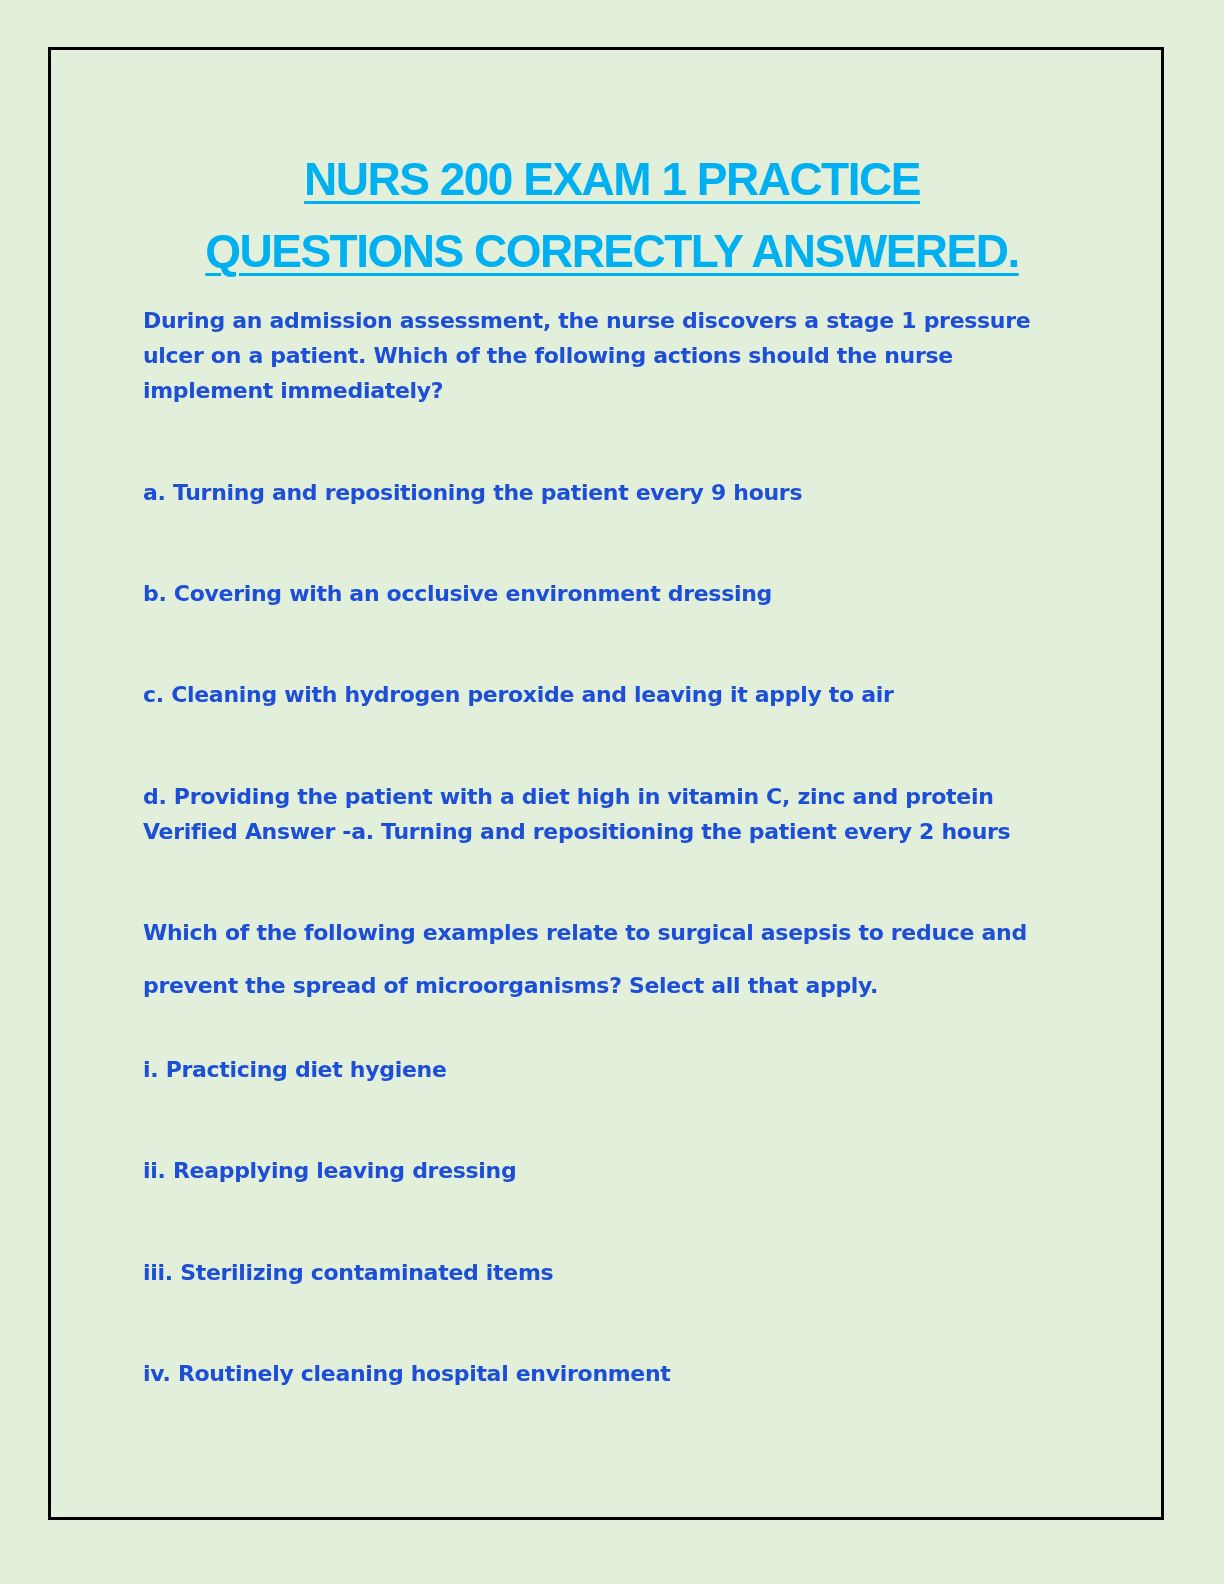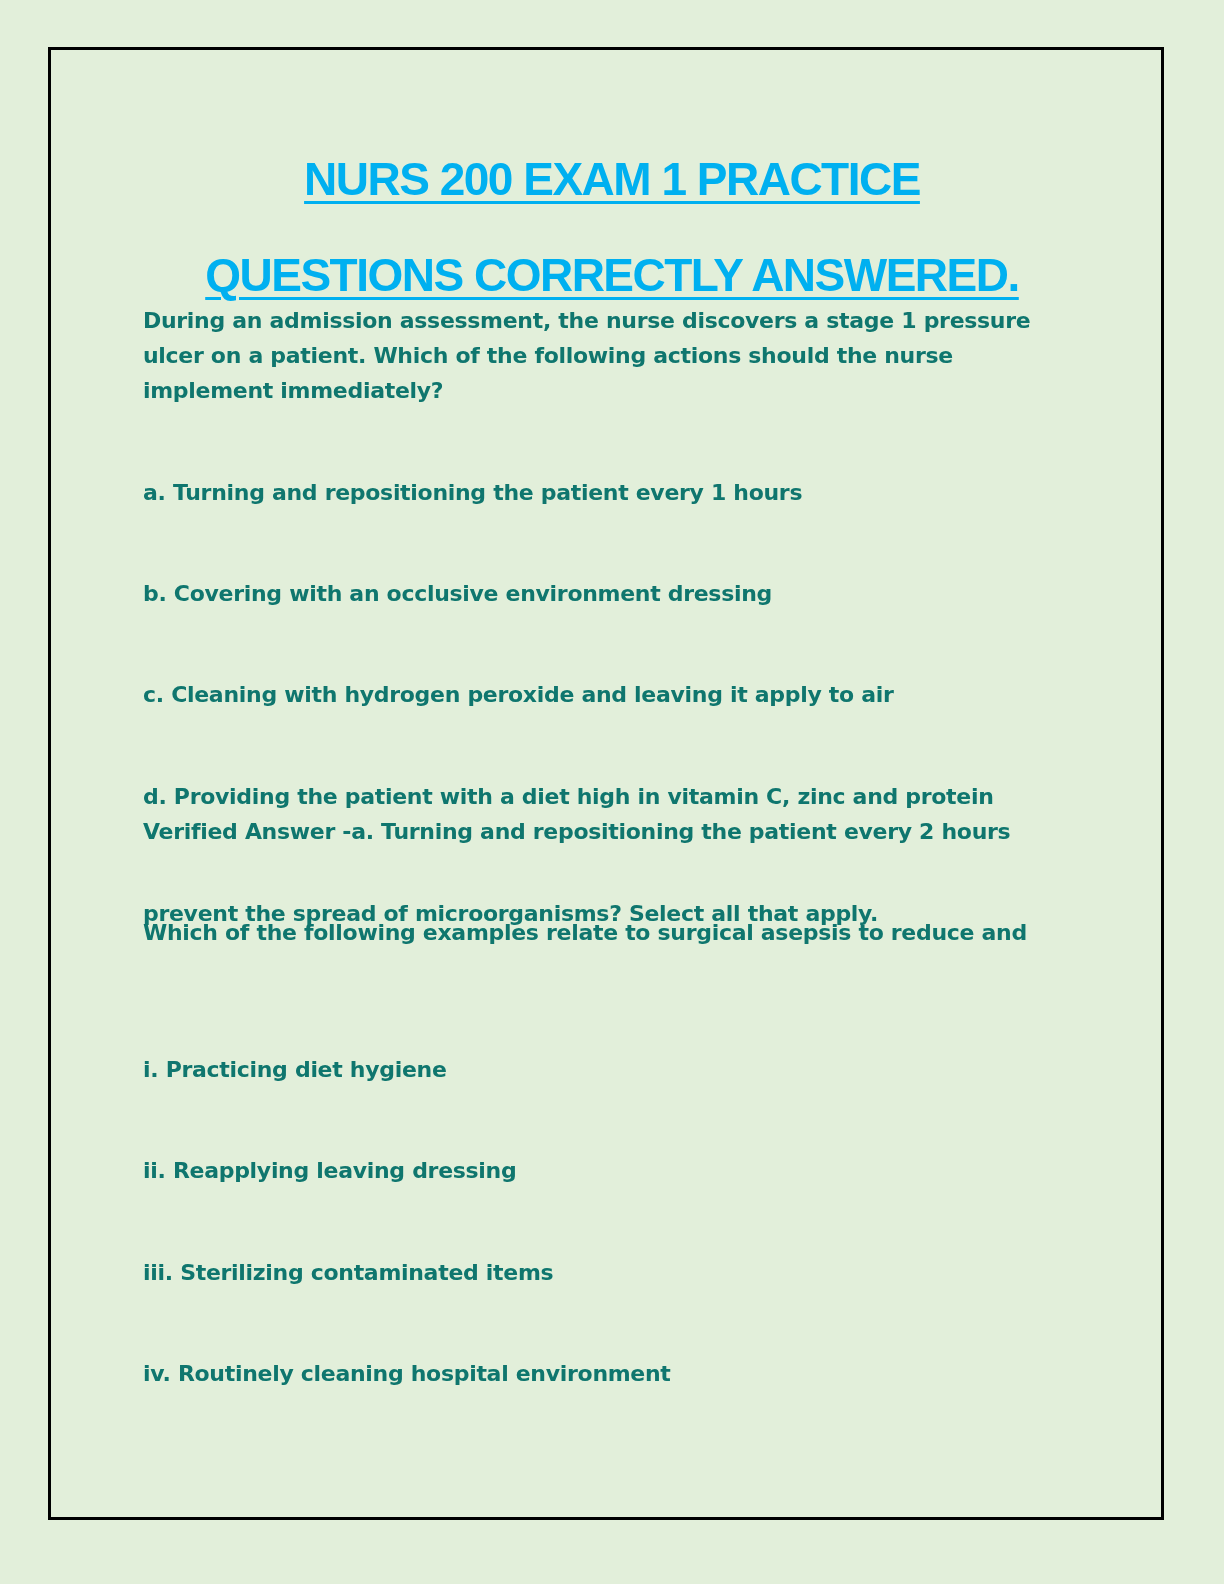--- a/index.html
+++ b/index.html
@@ -33,50 +33,50 @@
       font-weight: bold;
       font-size: 46px;
       line-height: 1;
       letter-spacing: -1.5px;
       text-decoration: underline;
       text-decoration-thickness: 3px;
       text-underline-offset: 6px;
       white-space: nowrap;
     }
     .title.l1 { top: 156px; }
-    .title.l2 { top: 228px; margin-top: 24px; }
+    .title.l2 { top: 228px; }
     .text {
       position: absolute;
       left: 143px;
-      color: #0f766e;
+      color: #1d4ed8;
       font-family: "DejaVu Sans", sans-serif;
       font-weight: bold;
       font-size: 22px;
       line-height: 35px;
       letter-spacing: -0.3px;
       white-space: nowrap;
     }
   </style>
 </head>
 <body>
 
 <div class="page-border"></div>
 
 <div class="title l1">NURS 200 EXAM 1 PRACTICE</div>
 <div class="title l2">QUESTIONS CORRECTLY ANSWERED.</div>
 
 <div class="text" style="top:303px">During an admission assessment, the nurse discovers a stage 1 pressure</div>
 <div class="text" style="top:338px">ulcer on a patient. Which of the following actions should the nurse</div>
 <div class="text" style="top:373px">implement immediately?</div>
 
-<div class="text" style="top:475px">a. Turning and repositioning the patient every 1 hours</div>
+<div class="text" style="top:475px">a. Turning and repositioning the patient every 9 hours</div>
 <div class="text" style="top:576px">b. Covering with an occlusive environment dressing</div>
 <div class="text" style="top:677px">c. Cleaning with hydrogen peroxide and leaving it apply to air</div>
 <div class="text" style="top:779px">d. Providing the patient with a diet high in vitamin C, zinc and protein</div>
 <div class="text" style="top:814px">Verified Answer -a. Turning and repositioning the patient every 2 hours</div>
 
 <div class="text" style="top:915px">Which of the following examples relate to surgical asepsis to reduce and</div>
-<div class="text" style="top:896px">prevent the spread of microorganisms? Select all that apply.</div>
+<div class="text" style="top:968px">prevent the spread of microorganisms? Select all that apply.</div>
 
 <div class="text" style="top:1052px">i. Practicing diet hygiene</div>
 <div class="text" style="top:1153px">ii. Reapplying leaving dressing</div>
 <div class="text" style="top:1255px">iii. Sterilizing contaminated items</div>
 <div class="text" style="top:1356px">iv. Routinely cleaning hospital environment</div>
 
 </body></html>

